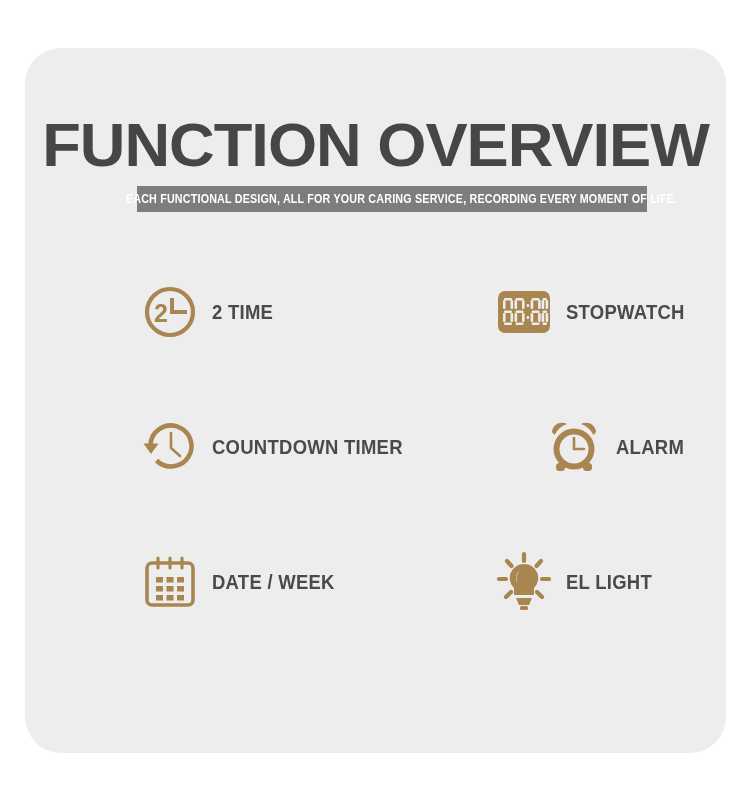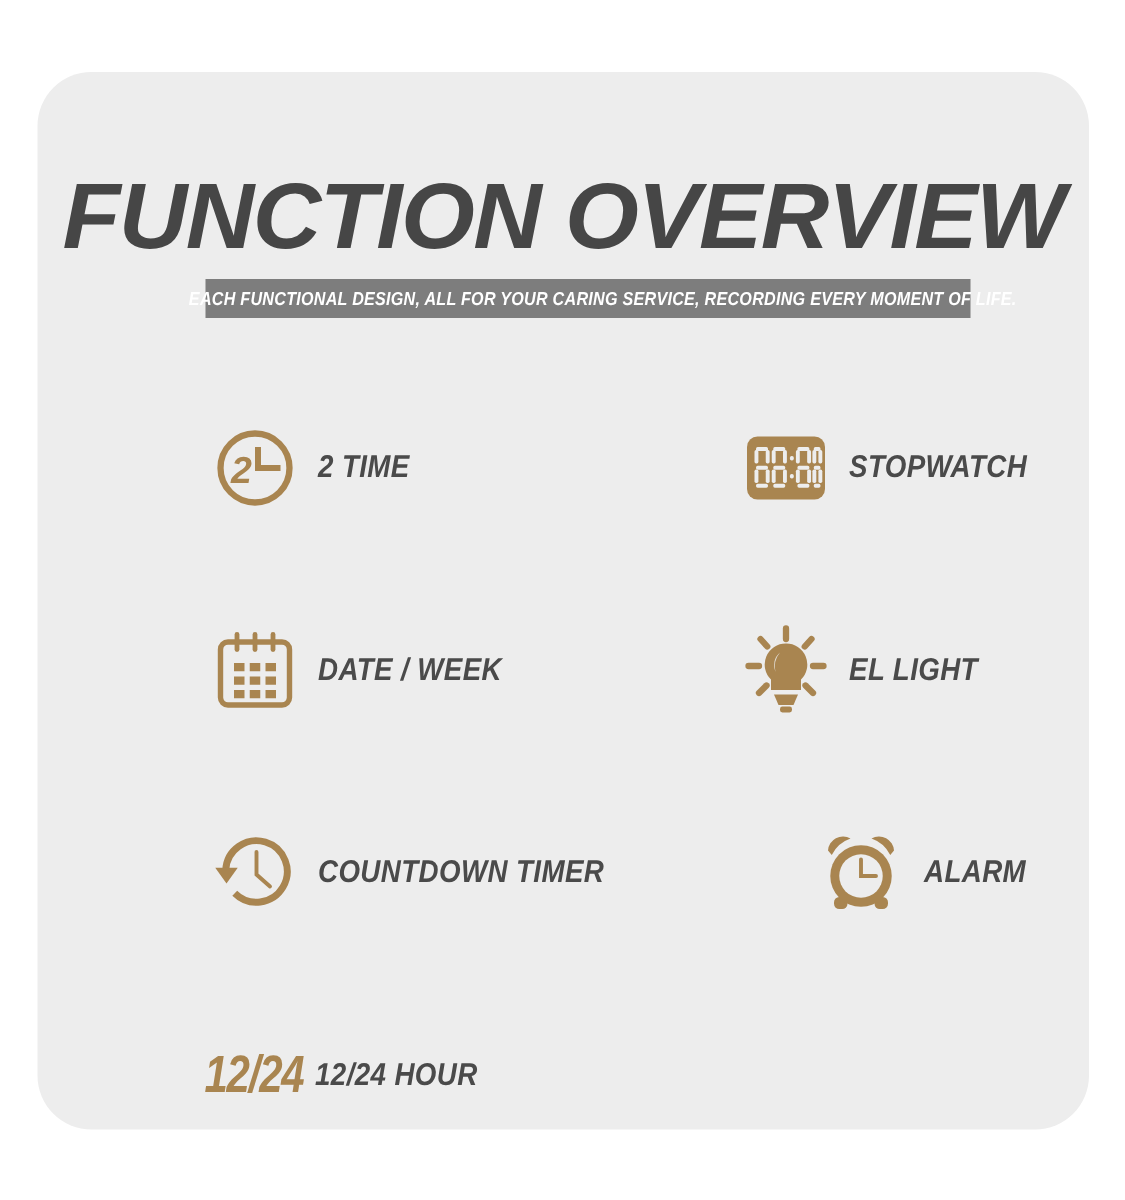--- a/index.html
+++ b/index.html
@@ -11,21 +11,20 @@
     width: 750px;
     height: 800px;
     font-family: "Liberation Sans", sans-serif;
     overflow: hidden;
   }
   .page {
     position: relative;
     width: 750px;
     height: 800px;
     background: #ffffff;
-    font-style: italic;
   }
   .card {
     position: absolute;
     left: 25px;
     top: 48px;
     width: 701px;
     height: 705px;
     background: #ededed;
     border-radius: 36px;
   }
@@ -172,20 +171,47 @@
                 <rect x="45.6" y="11" width="2.6" height="9" rx="1.1"></rect>
                 <rect x="49.6" y="11" width="2.6" height="9" rx="1.1"></rect>
                 <rect x="46.5" y="21.5" width="4.5" height="2.6" rx="1.1"></rect>
                 <rect x="45.6" y="24" width="2.6" height="9" rx="1.1"></rect>
                 <rect x="49.6" y="24" width="2.6" height="9" rx="1.1"></rect>
                 <rect x="46.5" y="33.5" width="4.5" height="2.6" rx="1.1"></rect>
               </g>
             </svg>
           </div>
           <div class="label">STOPWATCH</div>
+        </div>
+      </div>
+
+      <div class="row">
+        <div class="cell col-left">
+          <div class="icon-box">
+            <svg width="58" height="56" viewBox="0 0 58 56">
+              <path d="M9.5 26 A20.5 20.5 0 1 1 15.5 41.5" fill="none" stroke="#a98550" stroke-width="4.6" stroke-linecap="butt"></path>
+              <path d="M2.5 24.5 L17.5 24.5 L10 35 Z" fill="#a98550"></path>
+              <path d="M30 14 L30 29 L39 37" fill="none" stroke="#a98550" stroke-width="2.6" stroke-linecap="round"></path>
+            </svg>
+          </div>
+          <div class="label">COUNTDOWN TIMER</div>
+        </div>
+        <div class="cell col-right">
+          <div class="icon-box">
+            <svg width="56" height="58" viewBox="0 0 56 58">
+              <path d="M6 14 A10 10 0 0 1 21 6 A22 22 0 0 0 8.5 17 Z" fill="#a98550"></path>
+              <path d="M50 14 A10 10 0 0 0 35 6 A22 22 0 0 1 47.5 17 Z" fill="#a98550"></path>
+              <rect x="10" y="45" width="9" height="8" rx="3.5" fill="#a98550"></rect>
+              <rect x="37" y="45" width="9" height="8" rx="3.5" fill="#a98550"></rect>
+              <circle cx="28" cy="31" r="20.5" fill="#a98550"></circle>
+              <circle cx="28" cy="31" r="14.5" fill="#ededed"></circle>
+              <path d="M28 20 L28 31 L38 31" fill="none" stroke="#a98550" stroke-width="2.6" stroke-linecap="round"></path>
+            </svg>
+          </div>
+          <div class="label">ALARM</div>
         </div>
       </div>
 
       <div class="row">
         <div class="cell col-left">
           <div class="icon-box">
             <svg width="54" height="54" viewBox="0 0 54 54">
               <rect x="4" y="8" width="46" height="42" rx="5" ry="5" fill="none" stroke="#a98550" stroke-width="3.6"></rect>
               <g stroke="#a98550" stroke-width="3.2" stroke-linecap="round">
                 <line x1="15" y1="3" x2="15" y2="13"></line>
@@ -223,50 +249,17 @@
               <path d="M26 19 A11 11 0 0 0 23 32 A15 15 0 0 1 26 19 Z" fill="#ededed" opacity="0.85"></path>
               <path d="M22 47 L38 47 L35 54 L25 54 Z" fill="#a98550"></path>
               <rect x="26" y="55" width="8" height="4" rx="1.6" fill="#a98550"></rect>
             </svg>
           </div>
           <div class="label">EL LIGHT</div>
         </div>
       </div>
 
       <div class="row">
-        <div class="cell col-left">
-          <div class="icon-box">
-            <svg width="58" height="56" viewBox="0 0 58 56">
-              <path d="M9.5 26 A20.5 20.5 0 1 1 15.5 41.5" fill="none" stroke="#a98550" stroke-width="4.6" stroke-linecap="butt"></path>
-              <path d="M2.5 24.5 L17.5 24.5 L10 35 Z" fill="#a98550"></path>
-              <path d="M30 14 L30 29 L39 37" fill="none" stroke="#a98550" stroke-width="2.6" stroke-linecap="round"></path>
-            </svg>
-          </div>
-          <div class="label">COUNTDOWN TIMER</div>
-        </div>
-        <div class="cell col-right">
-          <div class="icon-box">
-            <svg width="56" height="58" viewBox="0 0 56 58">
-              <path d="M6 14 A10 10 0 0 1 21 6 A22 22 0 0 0 8.5 17 Z" fill="#a98550"></path>
-              <path d="M50 14 A10 10 0 0 0 35 6 A22 22 0 0 1 47.5 17 Z" fill="#a98550"></path>
-              <rect x="10" y="45" width="9" height="8" rx="3.5" fill="#a98550"></rect>
-              <rect x="37" y="45" width="9" height="8" rx="3.5" fill="#a98550"></rect>
-              <circle cx="28" cy="31" r="20.5" fill="#a98550"></circle>
-              <circle cx="28" cy="31" r="14.5" fill="#ededed"></circle>
-              <path d="M28 20 L28 31 L38 31" fill="none" stroke="#a98550" stroke-width="2.6" stroke-linecap="round"></path>
-            </svg>
-          </div>
-          <div class="label">ALARM</div>
-        </div>
-      </div>
-
-      <div class="row">
-        <div class="cell col-right">
-          <div class="icon-box" style="width:62px">
-            <span class="hour-glyph">12/24</span>
-          </div>
-          <div class="label">12/24 HOUR</div>
-        </div>
       </div>
 
     </div>
   </div>
 </div>
 
 </body></html>

